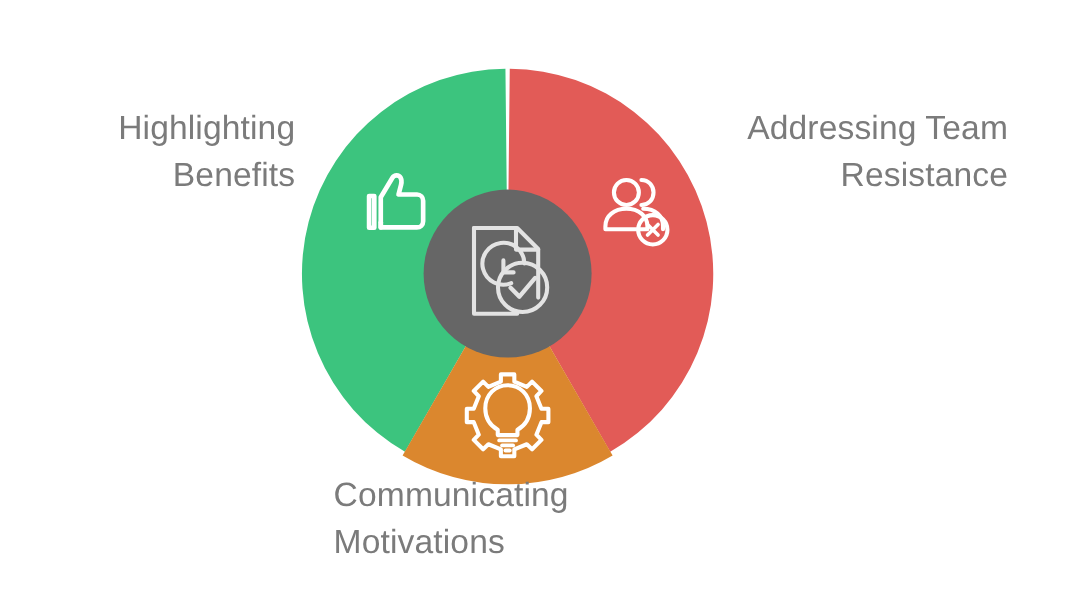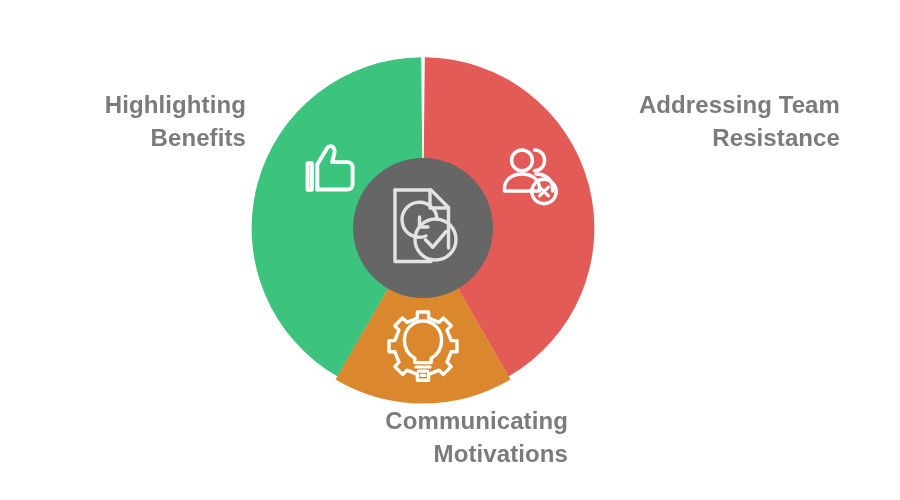--- a/index.html
+++ b/index.html
@@ -24,43 +24,43 @@
     position: absolute;
     left: 0;
     top: 0;
     width: 900px;
     height: 500px;
     display: block;
   }
   .seg-label {
     position: absolute;
     color: #7b7b7b;
-    font-size: 24px;
+    font-size: 28px;
     line-height: 1.38;
     letter-spacing: 0.1px;
-    font-weight: 700;
+    font-weight: 400;
     white-space: pre-line;
     font-family: "Liberation Sans", sans-serif;
   }
   #label-benefits {
     right: 654px;
     top: 88px;
     text-align: right;
     width: 230px;
   }
   #label-resistance {
     left: 590px;
     top: 88px;
     text-align: right;
     width: 250px;
   }
   #label-motivations {
     left: 278px;
-    top: 404px;
-    text-align: right;
+    top: 394px;
+    text-align: left;
     width: 290px;
   }
 </style>
 </head>
 <body>
 
 <div id="diagram-canvas">
 
   <svg class="wheel-svg" viewBox="0 0 900 500" aria-hidden="true">
 

